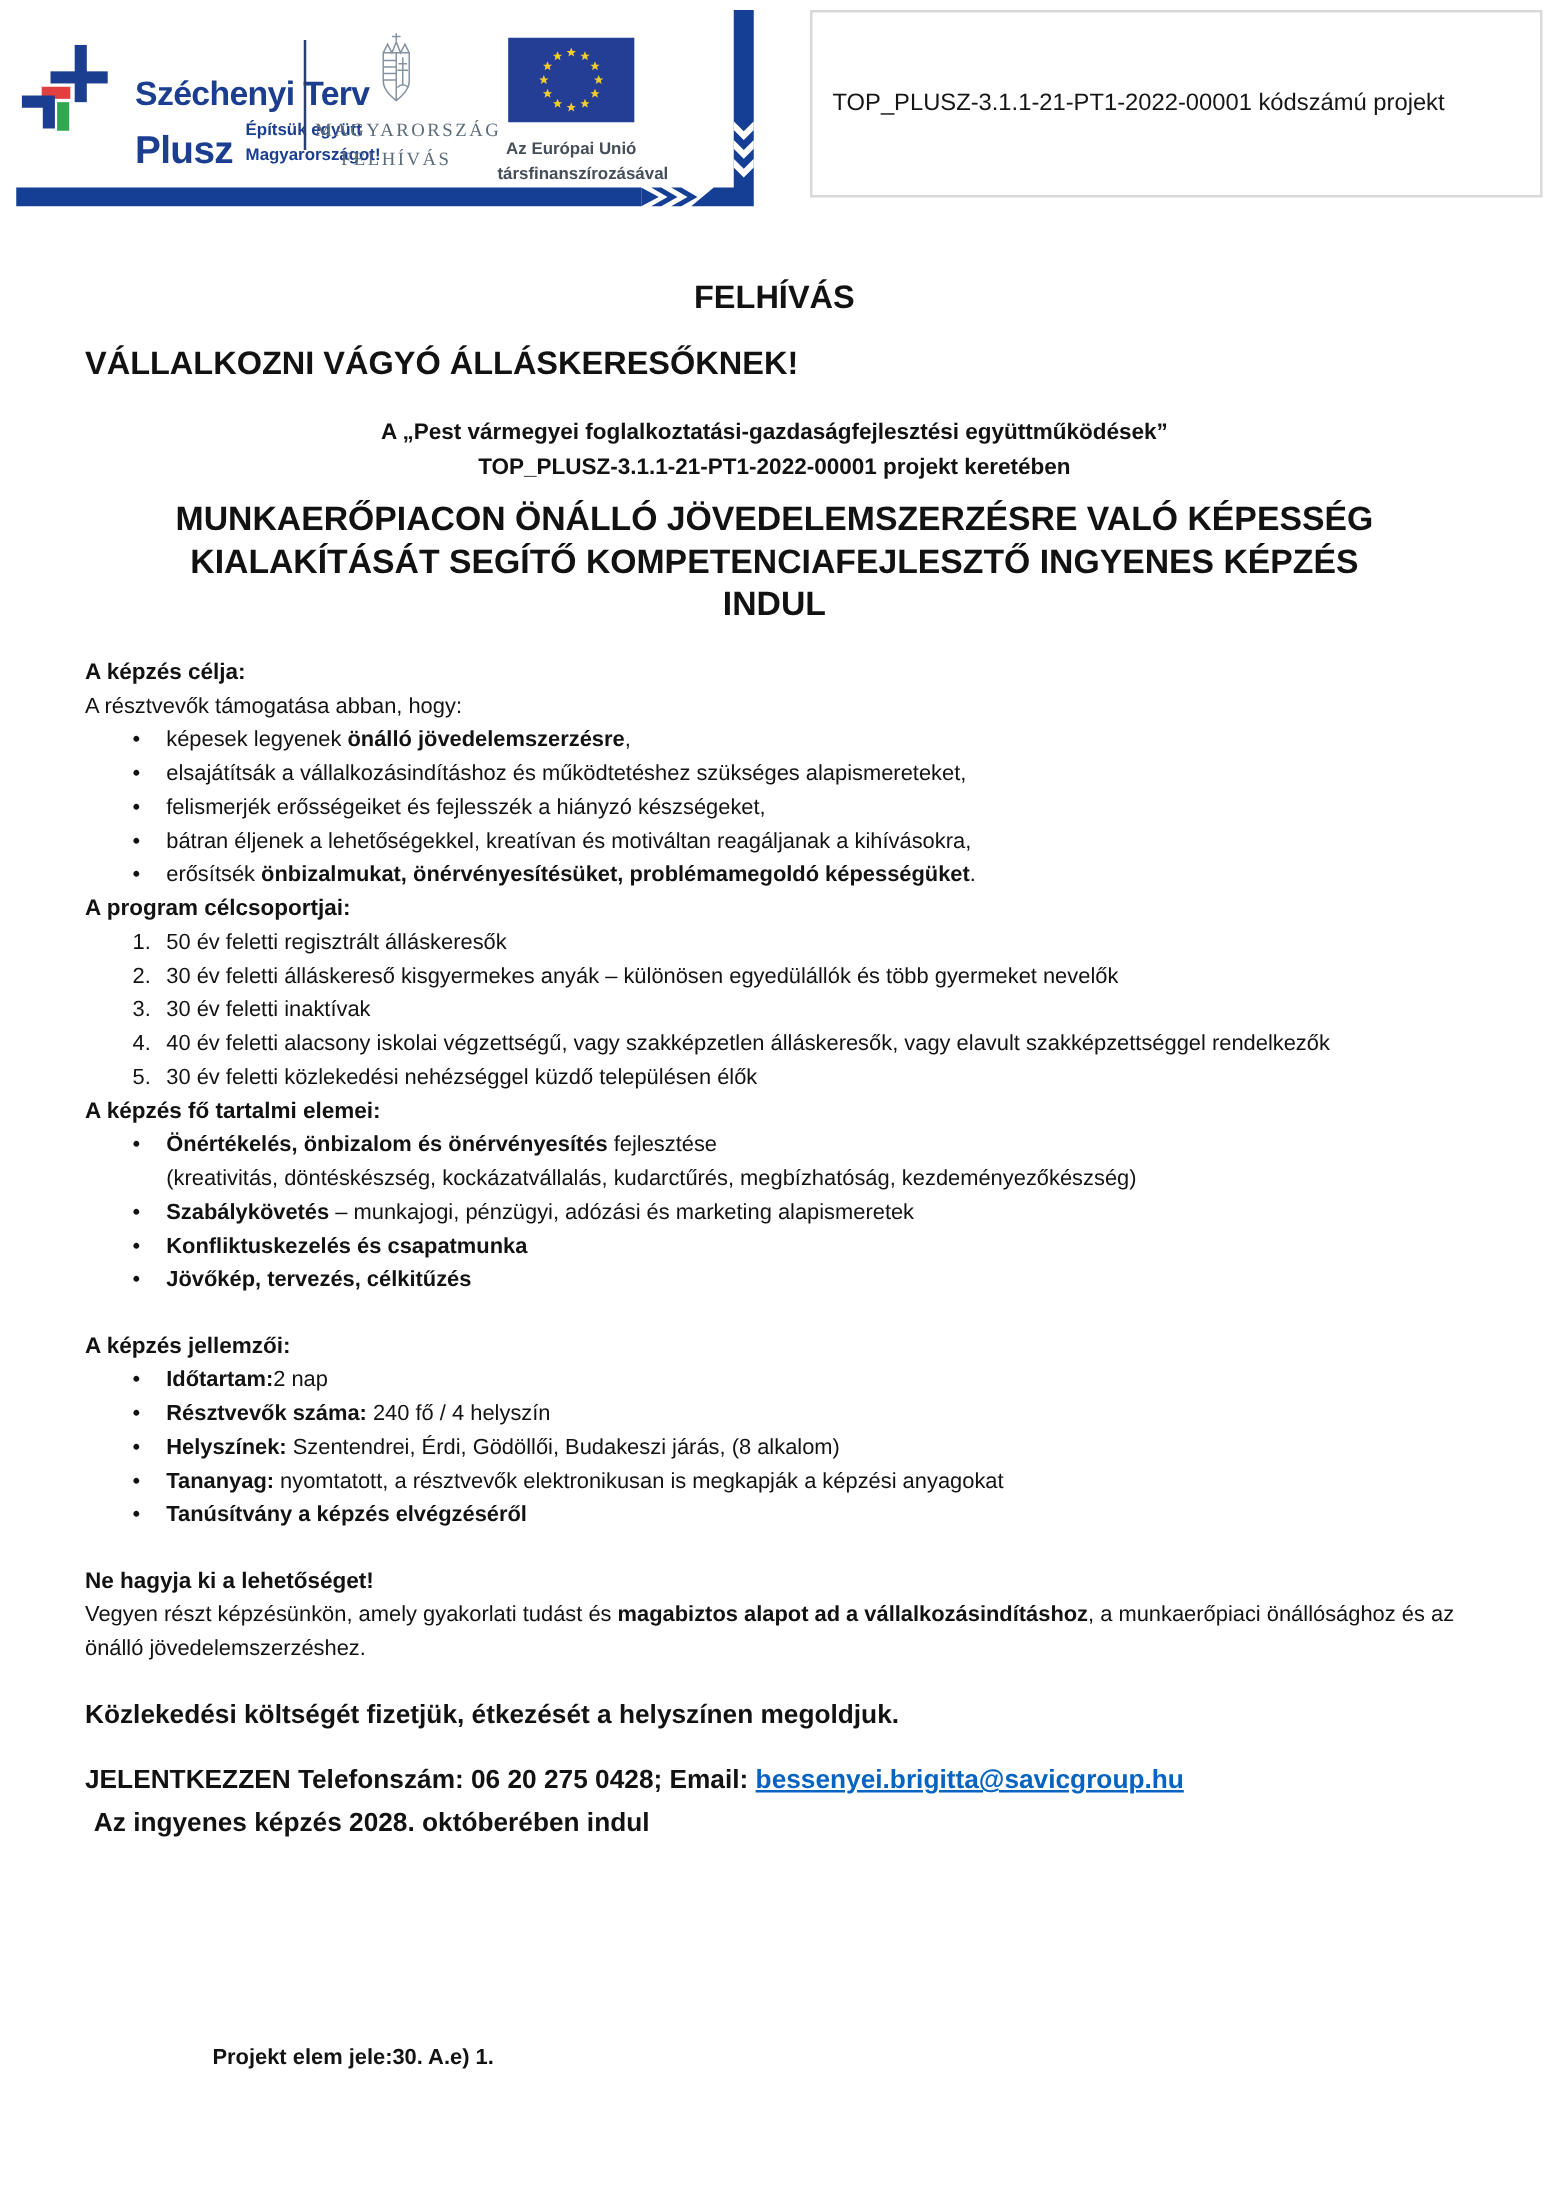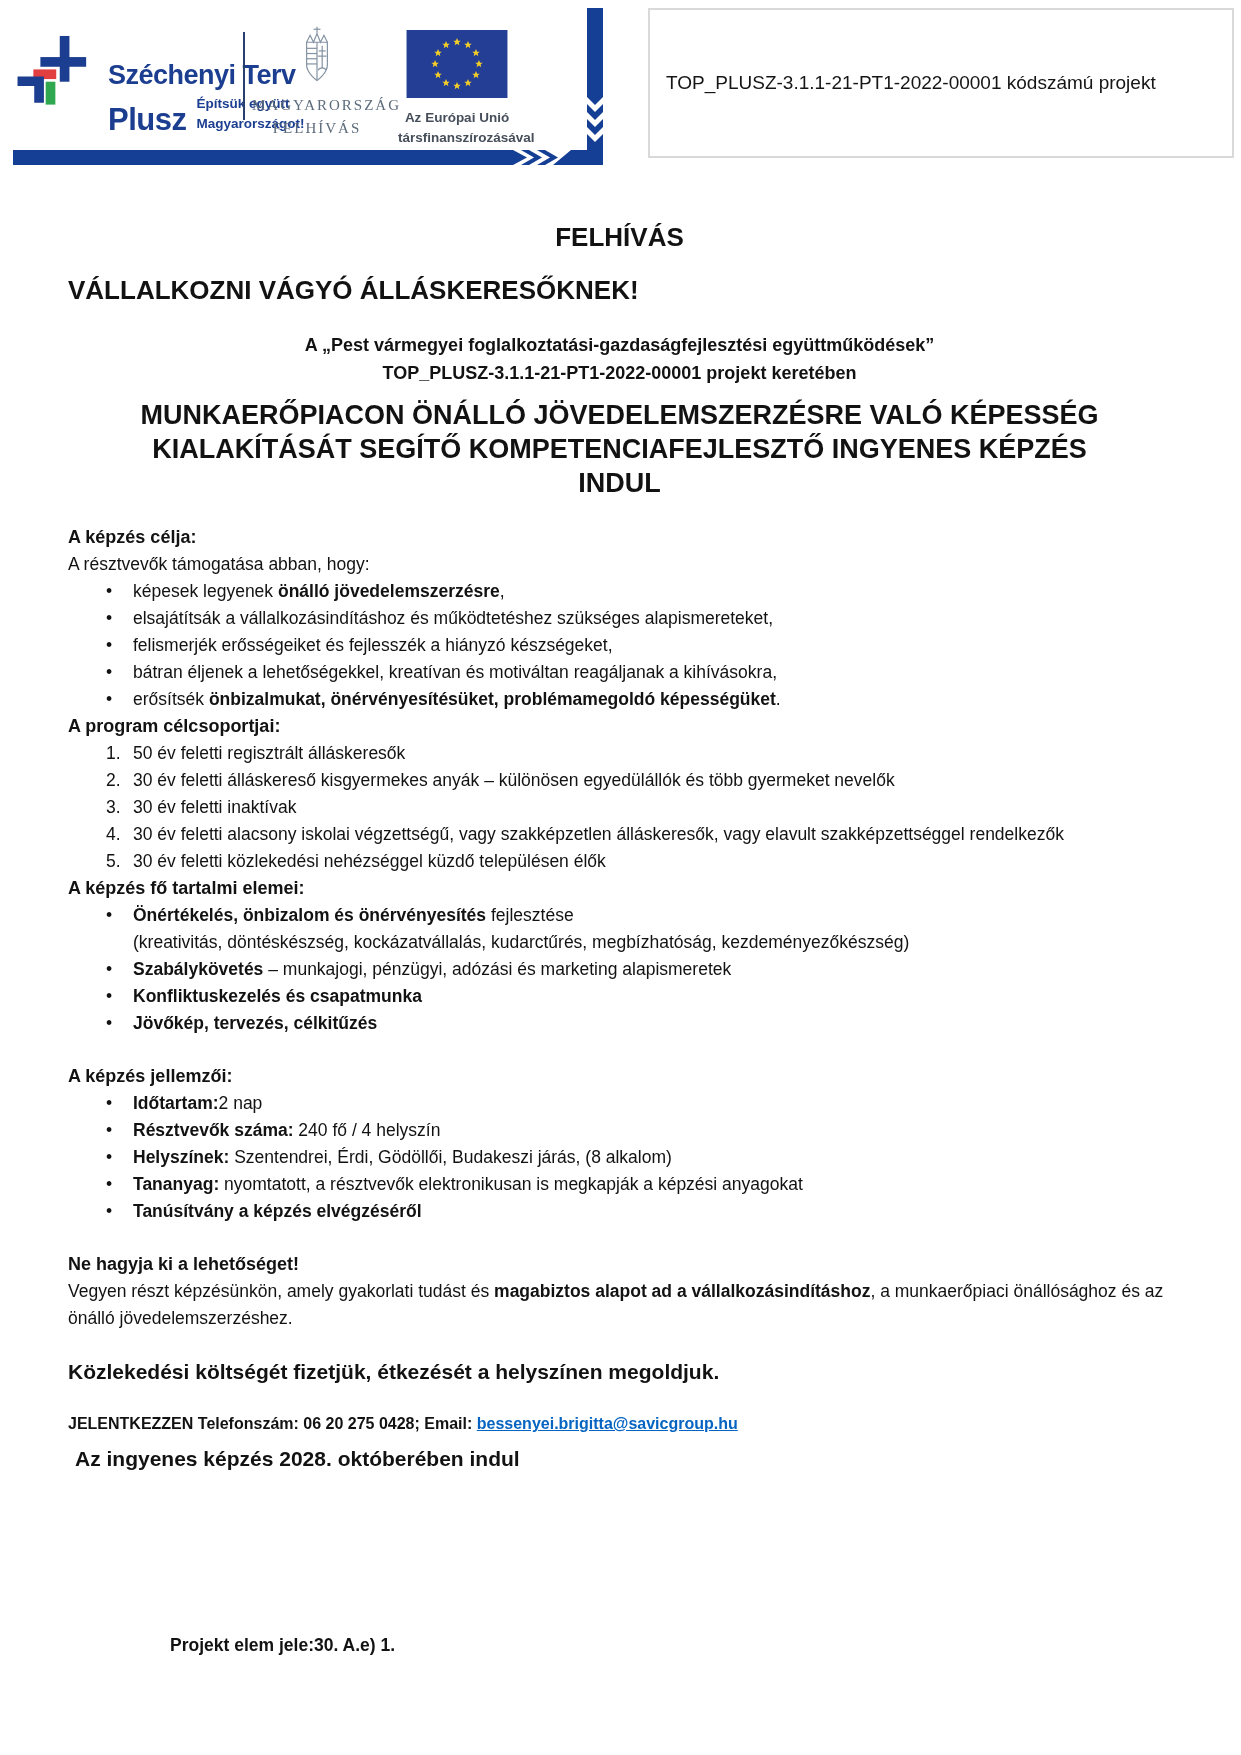--- a/index.html
+++ b/index.html
@@ -46,21 +46,21 @@
   .plain{margin:0;}
   ul.blist,ol.nlist{margin:0;padding:0;list-style:none;}
   li.bi{position:relative;padding-left:65px;}
   li.bi::before{content:"•";position:absolute;left:38px;top:0;font-size:17.5px;}
   li.ni{position:relative;padding-left:65px;}
   li.ni .num{position:absolute;left:38px;top:0;}
   .detail{padding-left:65px;}
   .gap{height:26px;}
   .closing-h{font-weight:bold;font-size:18px;}
   .highlight{font-size:21px;font-weight:bold;margin-top:25px;line-height:30px;}
-  .contact{font-size:16px;font-weight:bold;margin-top:22px;line-height:30px;}
+  .contact{font-size:21px;font-weight:bold;margin-top:22px;line-height:30px;}
   .contact a{color:#0563c1;text-decoration:underline;font-weight:bold;}
   .start-note{font-size:21px;font-weight:bold;margin-top:5px;padding-left:7px;line-height:30px;}
   .footer-note{margin-top:158px;padding-left:102px;font-size:17.5px;font-weight:bold;}
 </style>
 </head>
 <body>
 
 <div class="page">
 
   <header class="header">
@@ -174,21 +174,21 @@
         <li class="bi"><span>felismerjék erősségeiket és fejlesszék a hiányzó készségeket,</span></li>
         <li class="bi"><span>bátran éljenek a lehetőségekkel, kreatívan és motiváltan reagáljanak a kihívásokra,</span></li>
         <li class="bi"><span>erősítsék </span><span style="font-weight: bold;">önbizalmukat, önérvényesítésüket, problémamegoldó képességüket</span><span>.</span></li>
       </ul>
 
       <div class="section-h">A program célcsoportjai:</div>
       <ol class="nlist">
         <li class="ni"><span class="num">1.</span><span>50 év feletti regisztrált álláskeresők</span></li>
         <li class="ni"><span class="num">2.</span><span>30 év feletti álláskereső kisgyermekes anyák – különösen egyedülállók és több gyermeket nevelők</span></li>
         <li class="ni"><span class="num">3.</span><span>30 év feletti inaktívak</span></li>
-        <li class="ni"><span class="num">4.</span><span>30 év feletti alacsony iskolai végzettségű, vagy szakképzetlen álláskeresők, vagy elavult szakképzettséggel rendelkezők</span></li>
+        <li class="ni"><span class="num">4.</span><span>40 év feletti alacsony iskolai végzettségű, vagy szakképzetlen álláskeresők, vagy elavult szakképzettséggel rendelkezők</span></li>
         <li class="ni"><span class="num">5.</span><span>30 év feletti közlekedési nehézséggel küzdő településen élők</span></li>
       </ol>
 
       <div class="section-h">A képzés fő tartalmi elemei:</div>
       <ul class="blist">
         <li class="bi"><span style="font-weight: bold;">Önértékelés, önbizalom és önérvényesítés</span><span> fejlesztése</span></li>
       </ul>
       <div class="detail">(kreativitás, döntéskészség, kockázatvállalás, kudarctűrés, megbízhatóság, kezdeményezőkészség)</div>
       <ul class="blist">
         <li class="bi"><span style="font-weight: bold;">Szabálykövetés</span><span> – munkajogi, pénzügyi, adózási és marketing alapismeretek</span></li>

